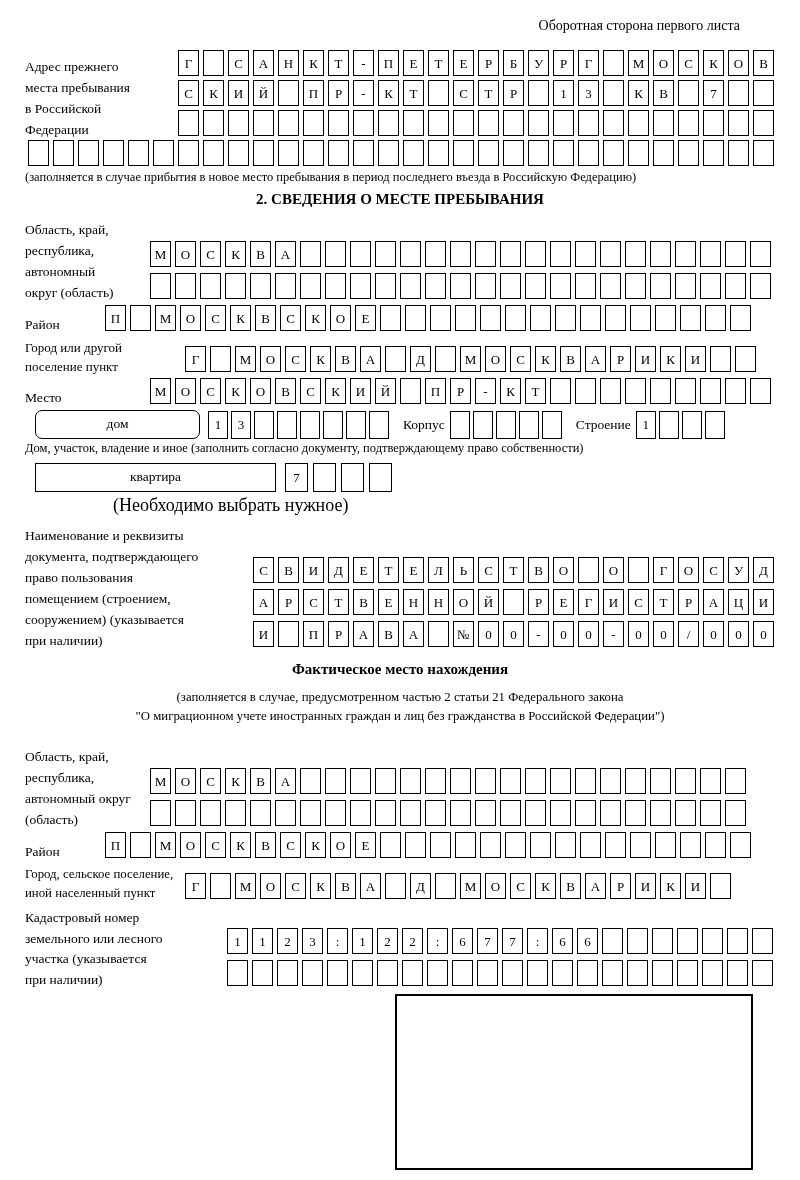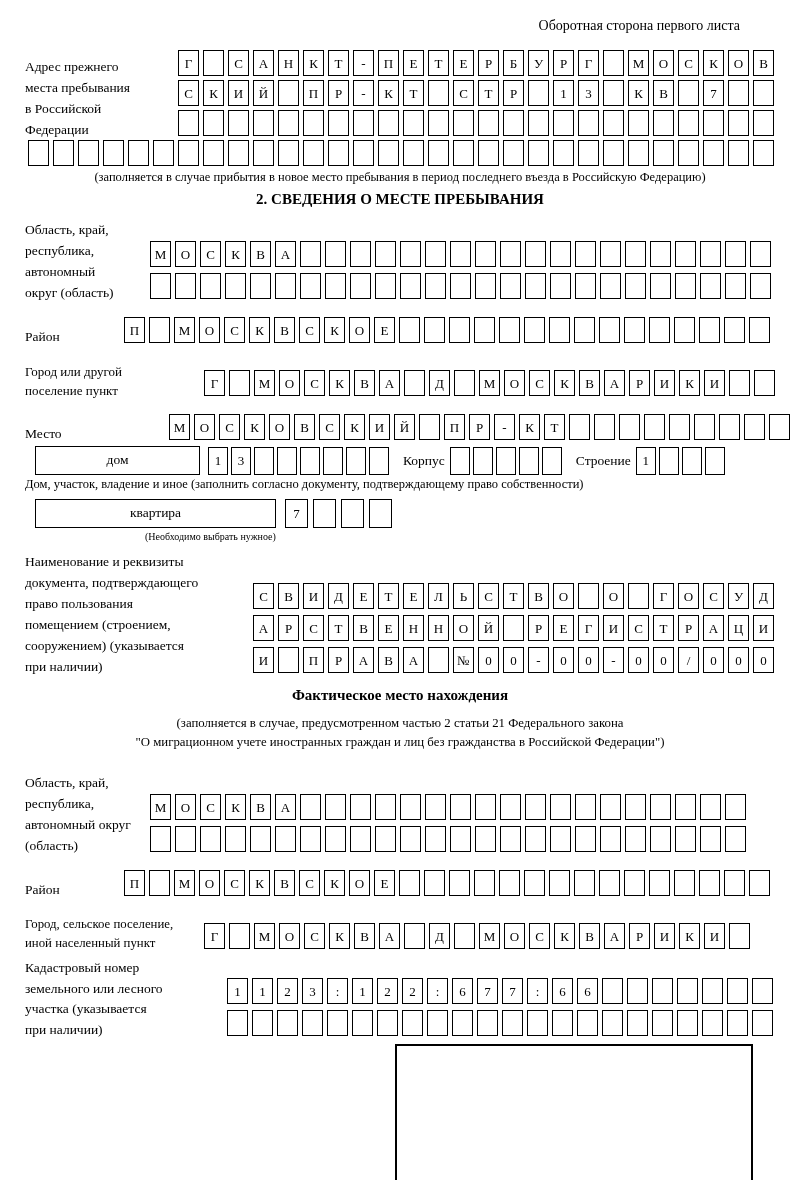--- a/index.html
+++ b/index.html
@@ -22,50 +22,50 @@
 
   .boxrow { display:flex; gap:4px; margin-bottom:4px; }
   .cbox {
     width:21px; height:26px; flex:none; box-sizing:border-box;
     border:1.5px solid #000; font-size:13px; line-height:23px;
     display:flex; align-items:center; justify-content:center;
   }
   .small .cbox { width:20px; height:28px; }
   .wide .cbox  { width:23px; height:29px; }
 
-  .caption { text-align:center; font-size:12.5px; margin:2px 0 6px 0; }
+  .caption { font-size:12.5px; margin:2px 0 6px 0; }
   .caption-left { font-size:12.5px; margin:1px 0 7px 0; }
   .sec-title { text-align:center; font-weight:bold; font-size:15px; margin:6px 0 10px 0; }
 
   .house-row { display:flex; align-items:center; margin:2px 0 2px 10px; }
   .named-cell {
     box-sizing:border-box; border:1.7px solid #000; height:29px;
     text-align:center; line-height:26px; flex:none;
   }
-  .cell-dom { width:165px; margin-right:8px; }
+  .cell-dom { width:165px; margin-right:8px;border-radius:7px; }
   .cell-kv  { width:241px; margin-right:9px; }
   .inline-lbl { margin:0 5px 0 14px; }
 
   .check-row { display:flex; align-items:center; margin:6px 0 2px 0; }
   .checkbox {
     width:20px; height:24px; box-sizing:border-box; border:1.5px solid #000;
     display:flex; align-items:center; justify-content:center;
     font-size:13.5px; flex:none;
   }
-  .hint { font-size:10px; margin:3px 0 8px 120px;font-family:Liberation Serif, serif; }
+  .hint { font-size:18px; margin:3px 0 8px 88px;font-family:Liberation Serif, serif; }
 
   .fact-note { text-align:center; font-size:12.8px; line-height:19px; margin-bottom:19px; }
 
   .stamp-wrap { margin-top:4px; }
   .stamp-box {
     margin-left:370px; width:358px; height:176px;
     box-sizing:border-box; border:2px solid #000;
   }
 
-  .mt2{margin-top:14px;gap:19px;} .mt4{margin-top:4px;}
+  .mt2{margin-top:2px;} .mt4{margin-top:4px;}
 </style>
 </head>
 <body>
 
 <div class="page">
 
   <div class="header-note">Оборотная сторона первого листа</div>
 
   <div class="block">
     <div class="label w153">Адрес прежнего

